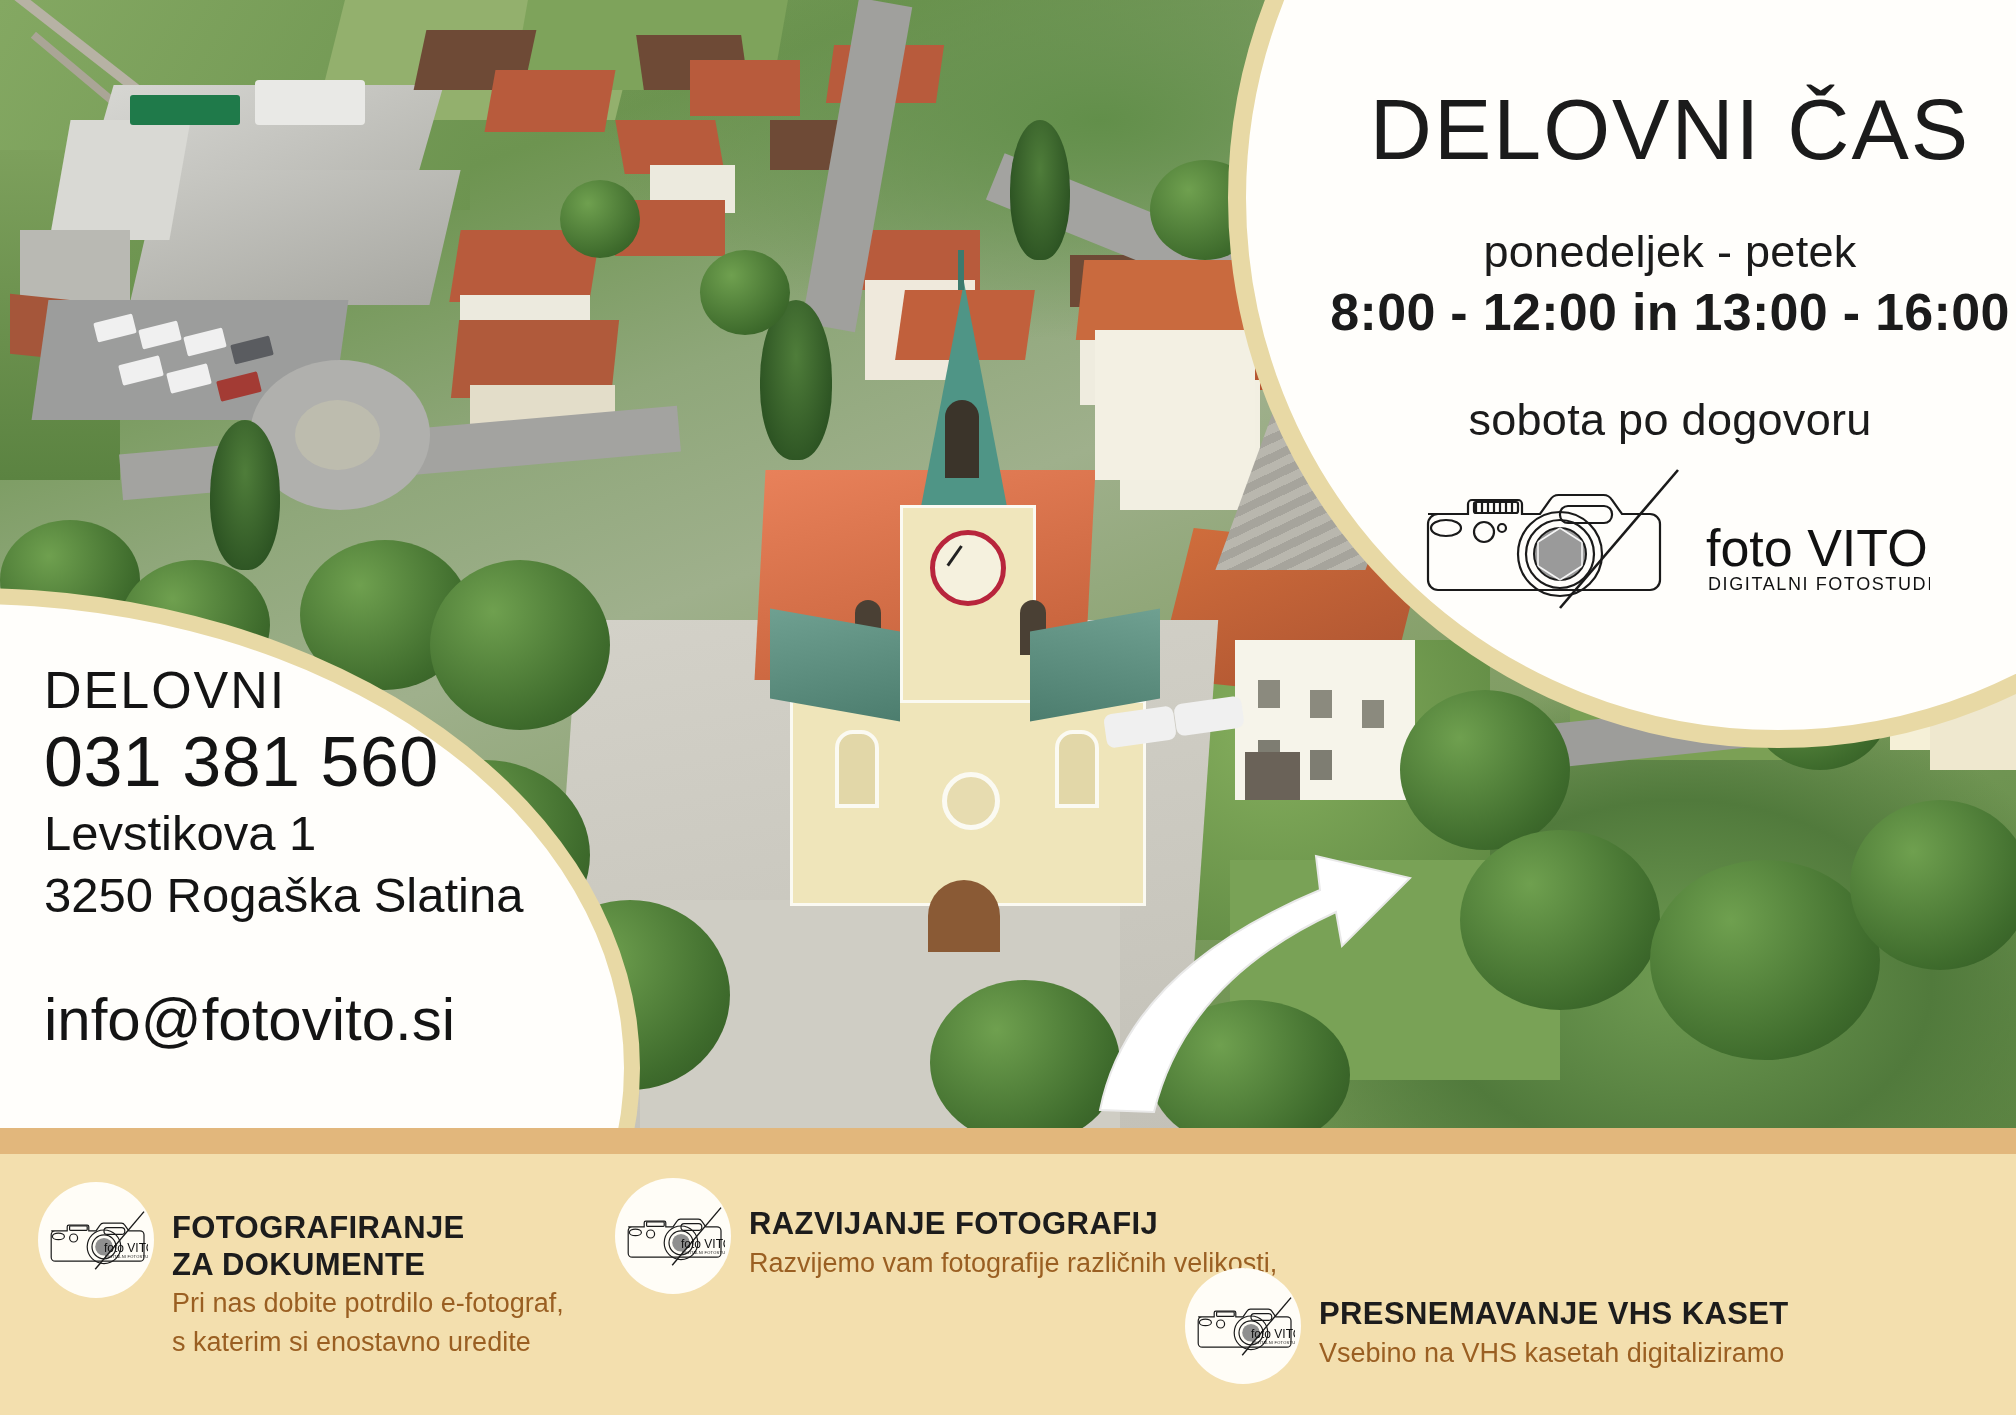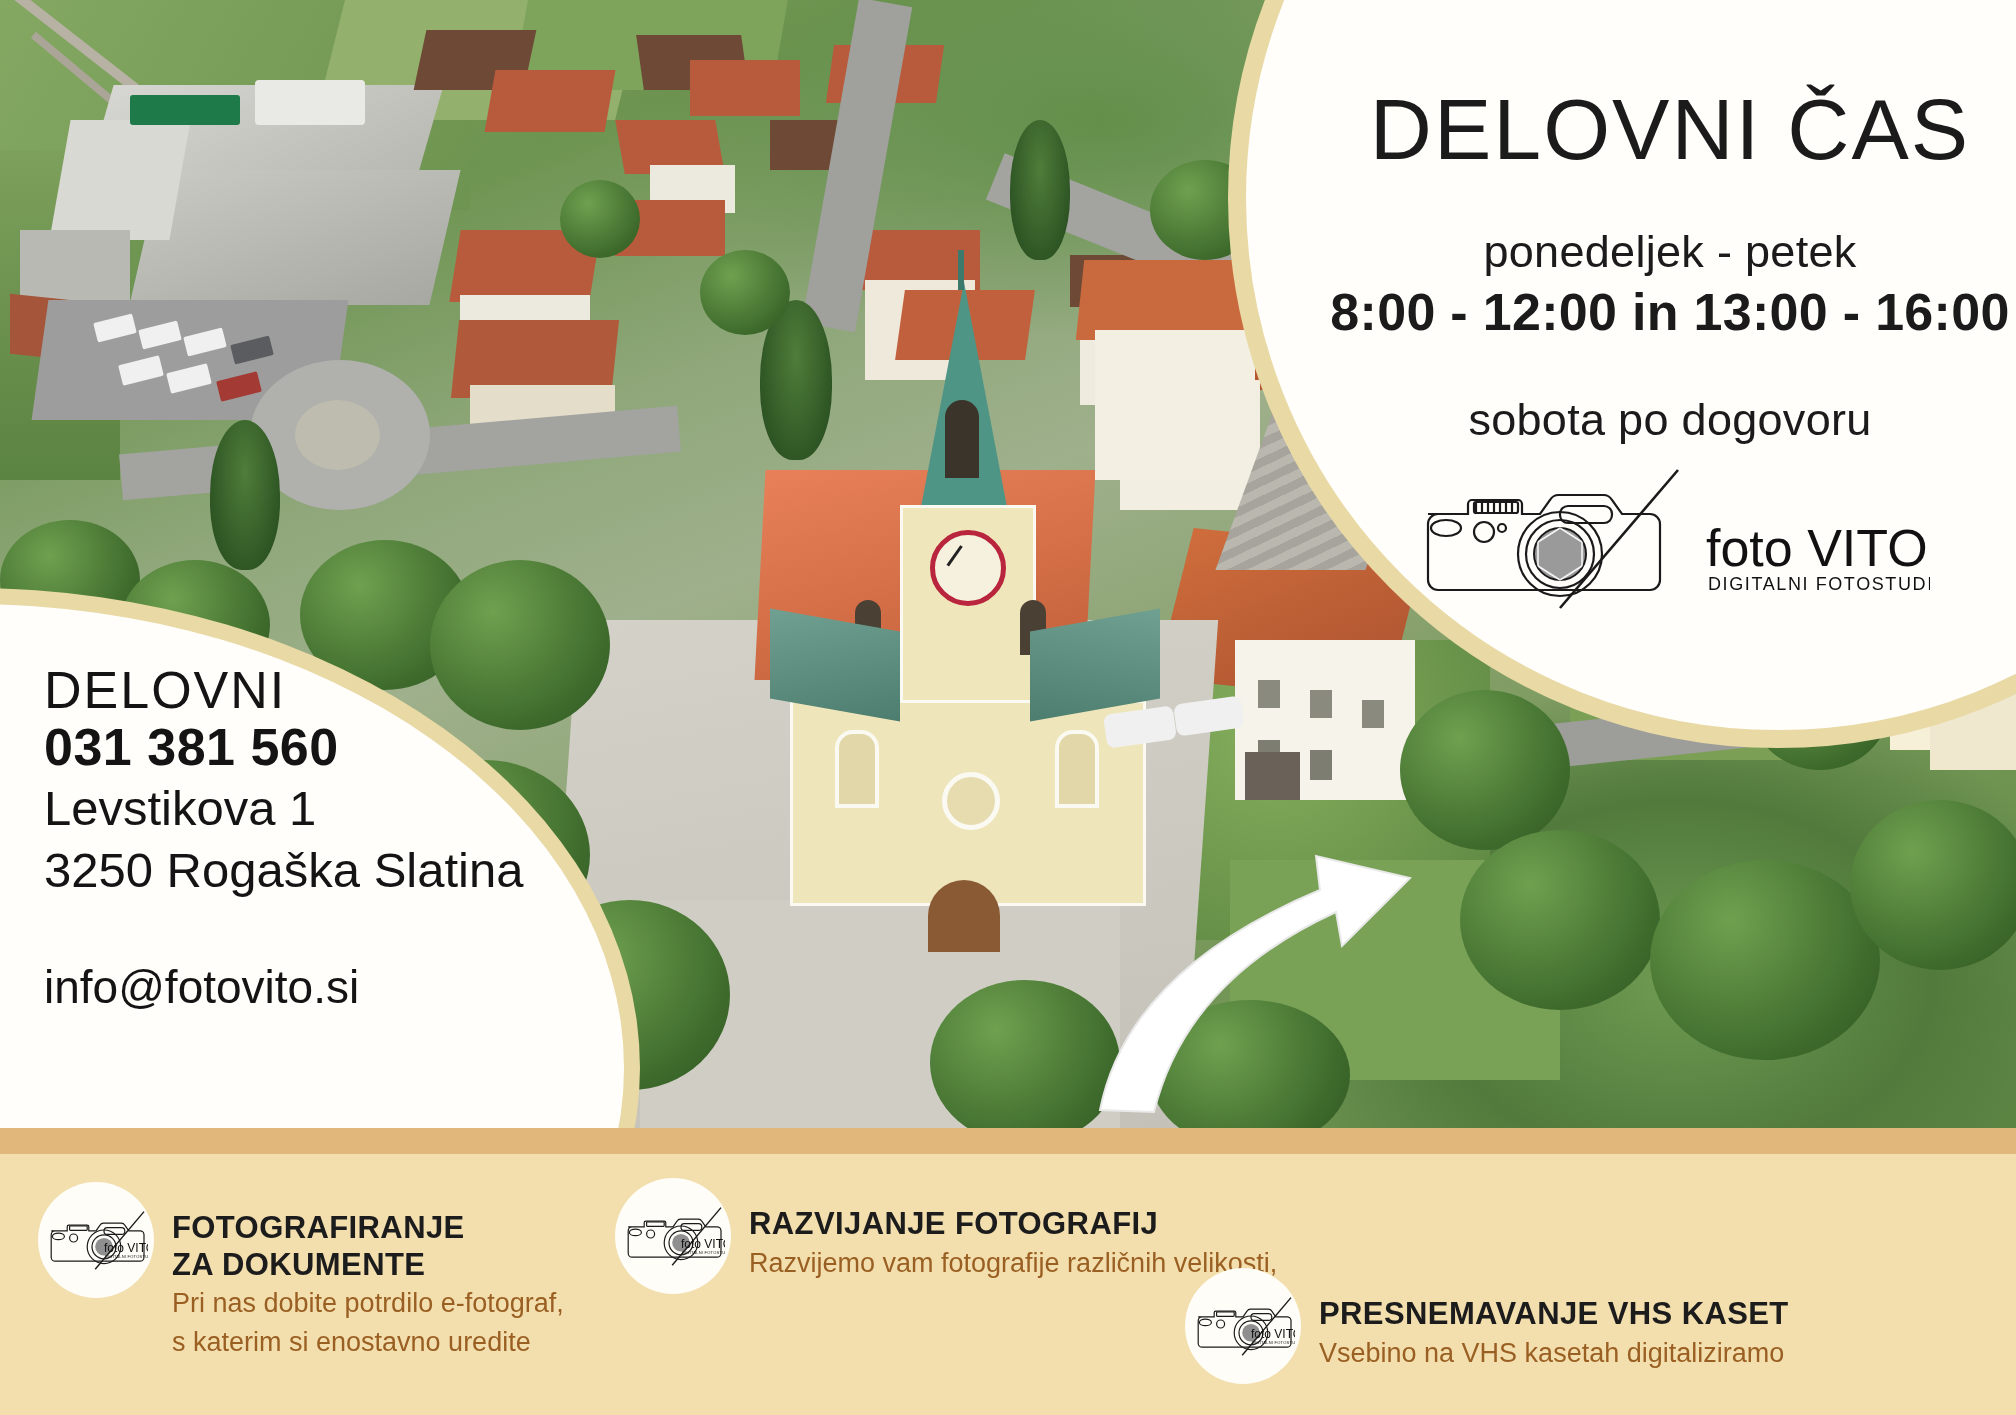--- a/index.html
+++ b/index.html
@@ -48,23 +48,23 @@
   .hours-l2{font-size:52px;font-weight:700;margin-top:4px;letter-spacing:0.3px;}
   .hours-l3{font-size:45px;font-weight:300;margin-top:52px;letter-spacing:0.3px;}
   .hours-logo{margin-top:16px;display:flex;align-items:center;justify-content:center;gap:0px;}
 
   
   .contact-panel{position:absolute;left:-700px;top:588px;width:1340px;height:960px;
                  border-radius:50%;background:#fffefb;border:16px solid #e8d9a5;
                  box-sizing:border-box;}
   .contact-inner{position:absolute;left:44px;top:660px;width:620px;color:#141414;}
   .c-kontakt{font-size:52px;font-weight:300;letter-spacing:2px;}
-  .c-phone{font-size:52px;font-weight:700;letter-spacing:0.5px;line-height:1.05;}
+  .c-phone{font-size:70px;font-weight:400;letter-spacing:0.5px;margin-top:6px;line-height:1.05;}
   .c-addr{font-size:49px;font-weight:300;line-height:1.2;margin-top:4px;}
-  .c-mail{font-size:46px;font-weight:300;margin-top:60px;}
+  .c-mail{font-size:60px;font-weight:300;margin-top:60px;}
 
   
   .arrow{position:absolute;left:1080px;top:760px;width:400px;height:360px;pointer-events:none;}
 
   
   .bar-strip{position:absolute;left:0;top:1128px;width:2016px;height:26px;background:#e2b77c;}
   .bar{position:absolute;left:0;top:1154px;width:2016px;height:261px;background:#f3dfae;}
 
   .svc{position:absolute;display:flex;align-items:flex-start;gap:18px;}
   .badge{width:116px;height:116px;border-radius:50%;background:#fffdf7;

